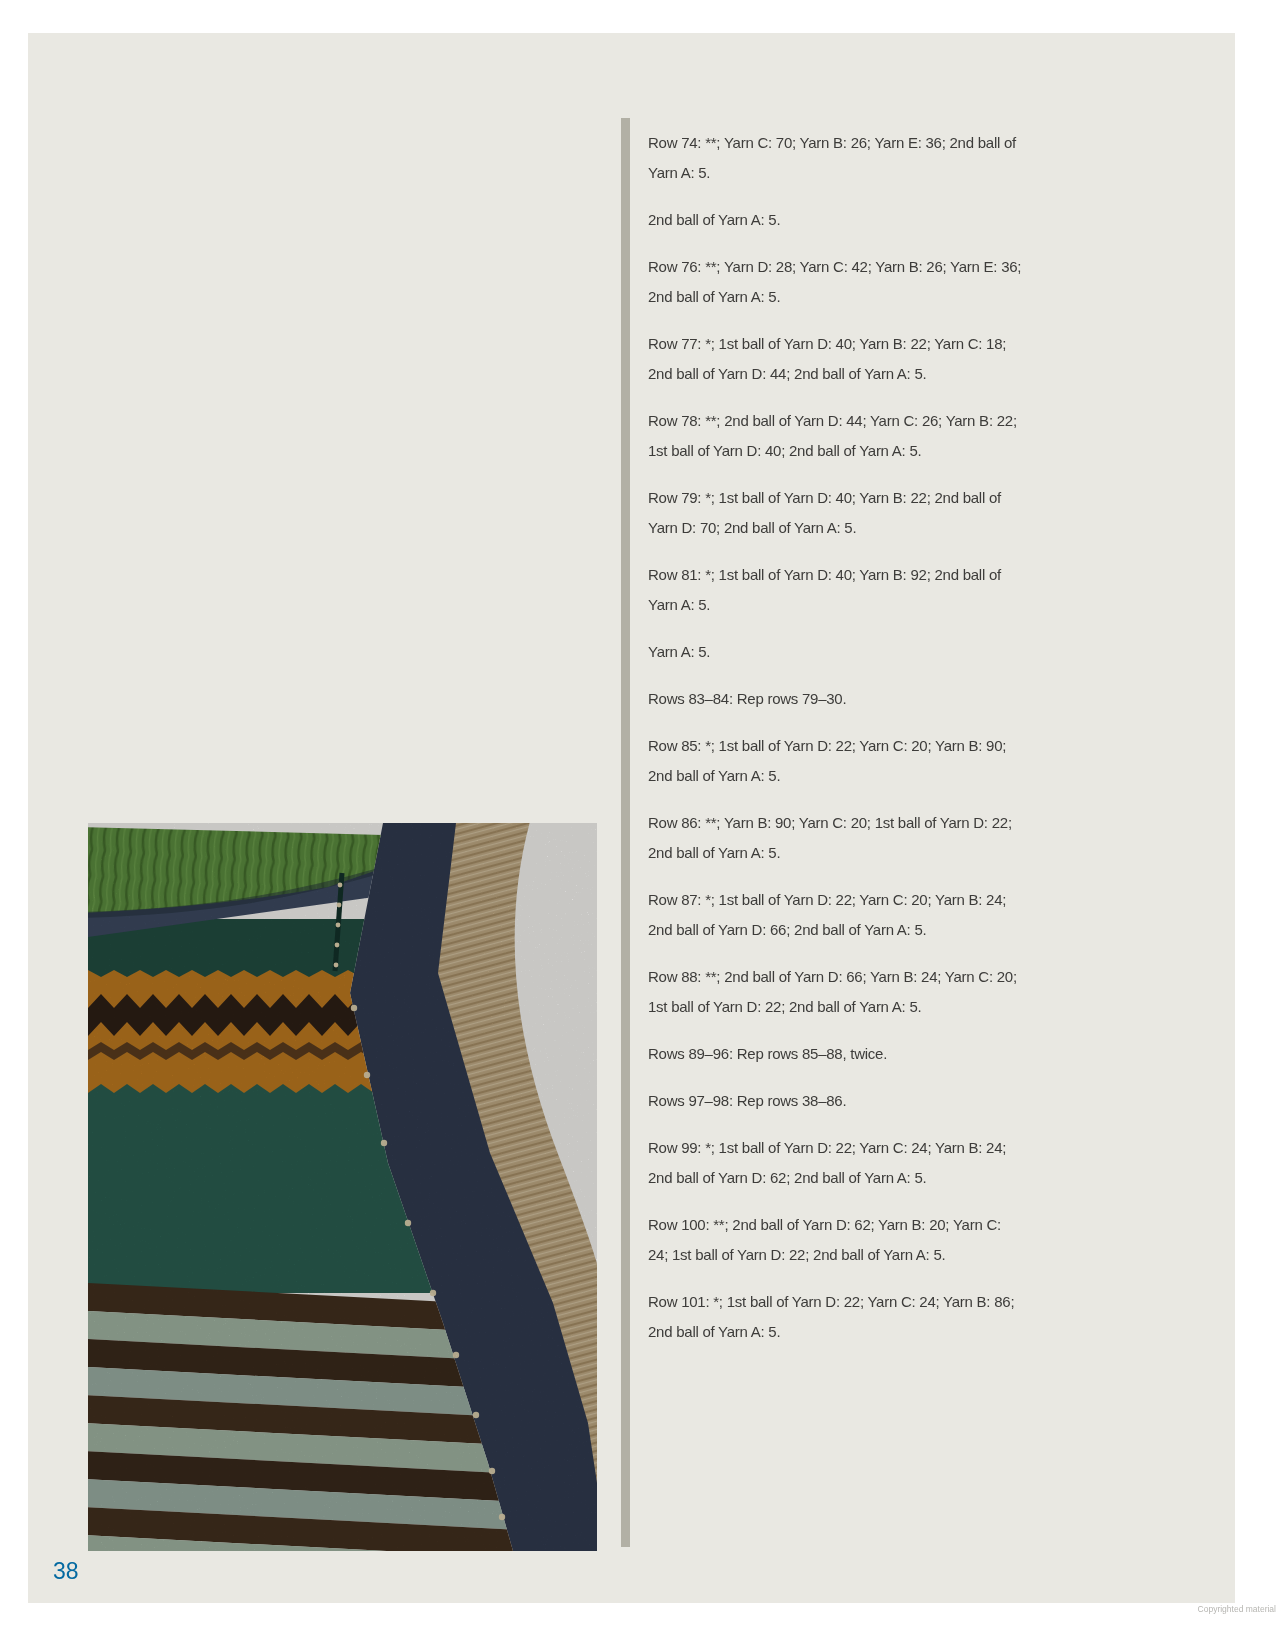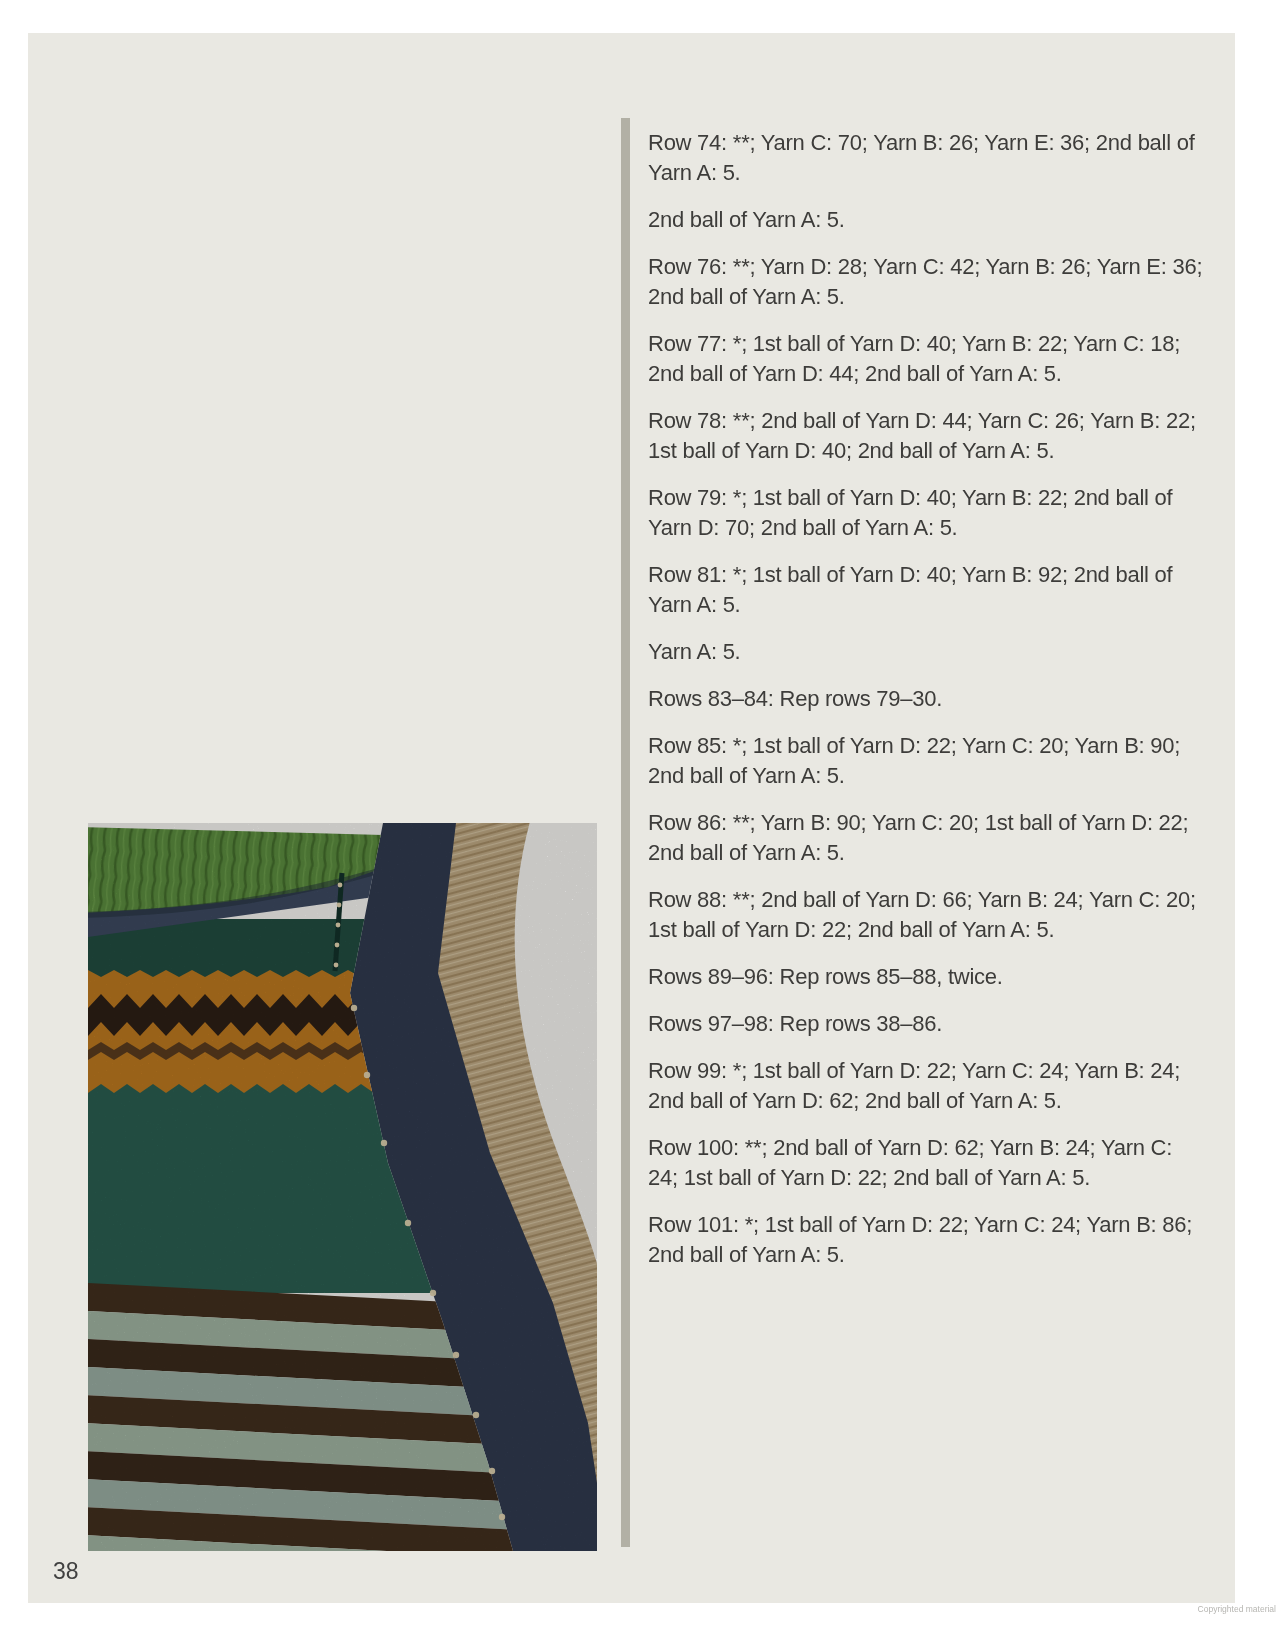--- a/index.html
+++ b/index.html
@@ -16,27 +16,27 @@
     position:absolute;left:60px;top:790px;width:509px;height:728px;
     overflow:hidden;
   }
   .photo svg{display:block;}
   .divider{
     position:absolute;left:593px;top:85px;width:9px;height:1429px;
     background:#b2b0a5;
   }
   .instructions{
     position:absolute;left:620px;top:95px;width:560px;
-    color:#3d3c3a;font-size:22px;line-height:30px;letter-spacing:-0.25px;
+    color:#3d3c3a;font-size:15px;line-height:30px;letter-spacing:-0.25px;
   }
   .instructions p{margin:0 0 17px 0;}
   .instructions .line{display:block;white-space:nowrap;}
   .page-number{
     position:absolute;left:25px;top:1527px;
-    color:#404040;font-size:23px;line-height:1;
+    color:#0369a1;font-size:23px;line-height:1;
   }
   .copyright{
     position:absolute;left:1190px;top:1604px;width:86px;
     color:#b7b6b2;font-size:8.5px;line-height:1.2;text-align:right;
   }
 </style>
 </head>
 <body>
 
 <div class="page">
@@ -156,35 +156,39 @@
       </p>
       <p>
         <span class="line">Row 85: *; 1st ball of Yarn D: 22; Yarn C: 20; Yarn B: 90;</span>
         <span class="line">2nd ball of Yarn A: 5.</span>
       </p>
       <p>
         <span class="line">Row 86: **; Yarn B: 90; Yarn C: 20; 1st ball of Yarn D: 22;</span>
         <span class="line">2nd ball of Yarn A: 5.</span>
       </p>
       <p>
+        <span class="line">Row 87: *; 1st ball of Yarn D: 22; Yarn C: 20; Yarn B: 24;</span>
+        <span class="line">2nd ball of Yarn D: 66; 2nd ball of Yarn A: 5.</span>
+      </p>
+      <p>
         <span class="line">Row 88: **; 2nd ball of Yarn D: 66; Yarn B: 24; Yarn C: 20;</span>
         <span class="line">1st ball of Yarn D: 22; 2nd ball of Yarn A: 5.</span>
       </p>
       <p>
         <span class="line">Rows 89–96: Rep rows 85–88, twice.</span>
       </p>
       <p>
         <span class="line">Rows 97–98: Rep rows 38–86.</span>
       </p>
       <p>
         <span class="line">Row 99: *; 1st ball of Yarn D: 22; Yarn C: 24; Yarn B: 24;</span>
         <span class="line">2nd ball of Yarn D: 62; 2nd ball of Yarn A: 5.</span>
       </p>
       <p>
-        <span class="line">Row 100: **; 2nd ball of Yarn D: 62; Yarn B: 24; Yarn C:</span>
+        <span class="line">Row 100: **; 2nd ball of Yarn D: 62; Yarn B: 20; Yarn C:</span>
         <span class="line">24; 1st ball of Yarn D: 22; 2nd ball of Yarn A: 5.</span>
       </p>
       <p>
         <span class="line">Row 101: *; 1st ball of Yarn D: 22; Yarn C: 24; Yarn B: 86;</span>
         <span class="line">2nd ball of Yarn A: 5.</span>
       </p>
     </div>
 
   <div class="page-number">38</div>
 </div>

